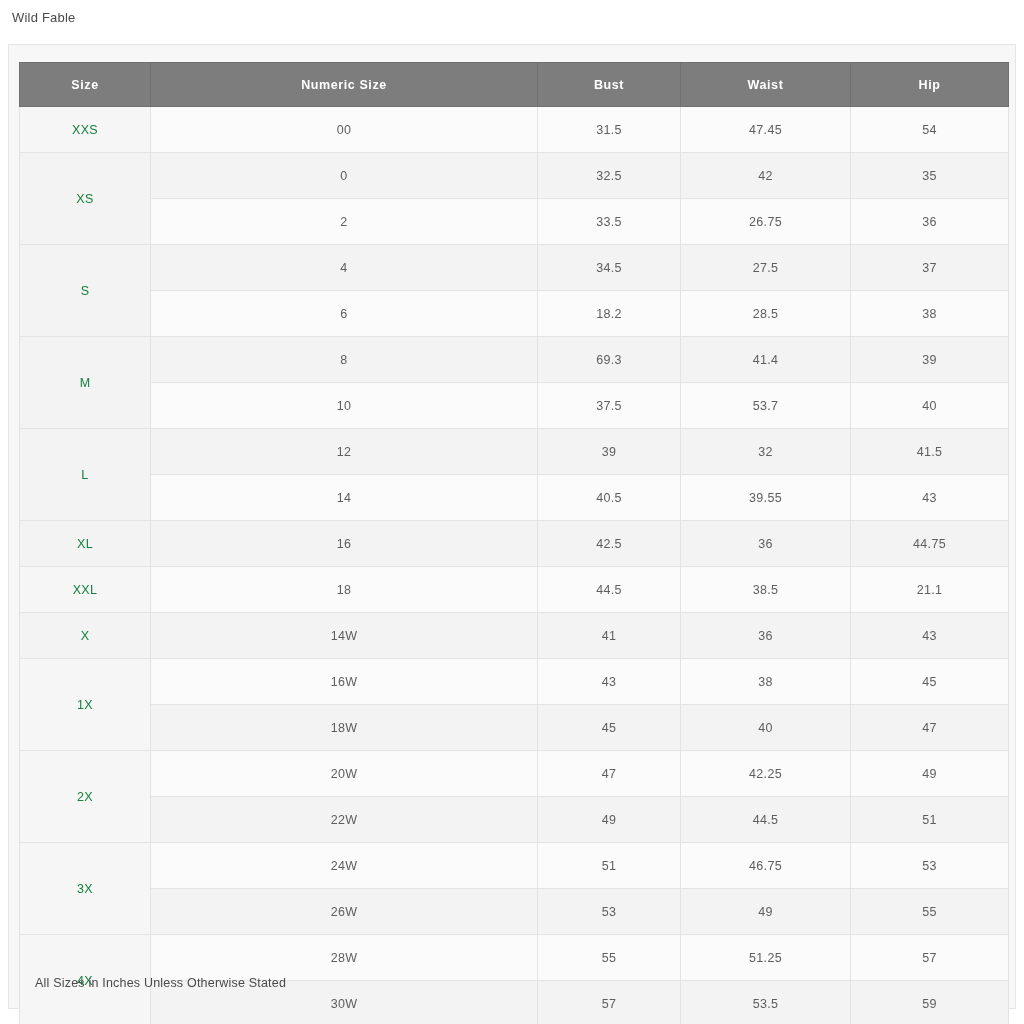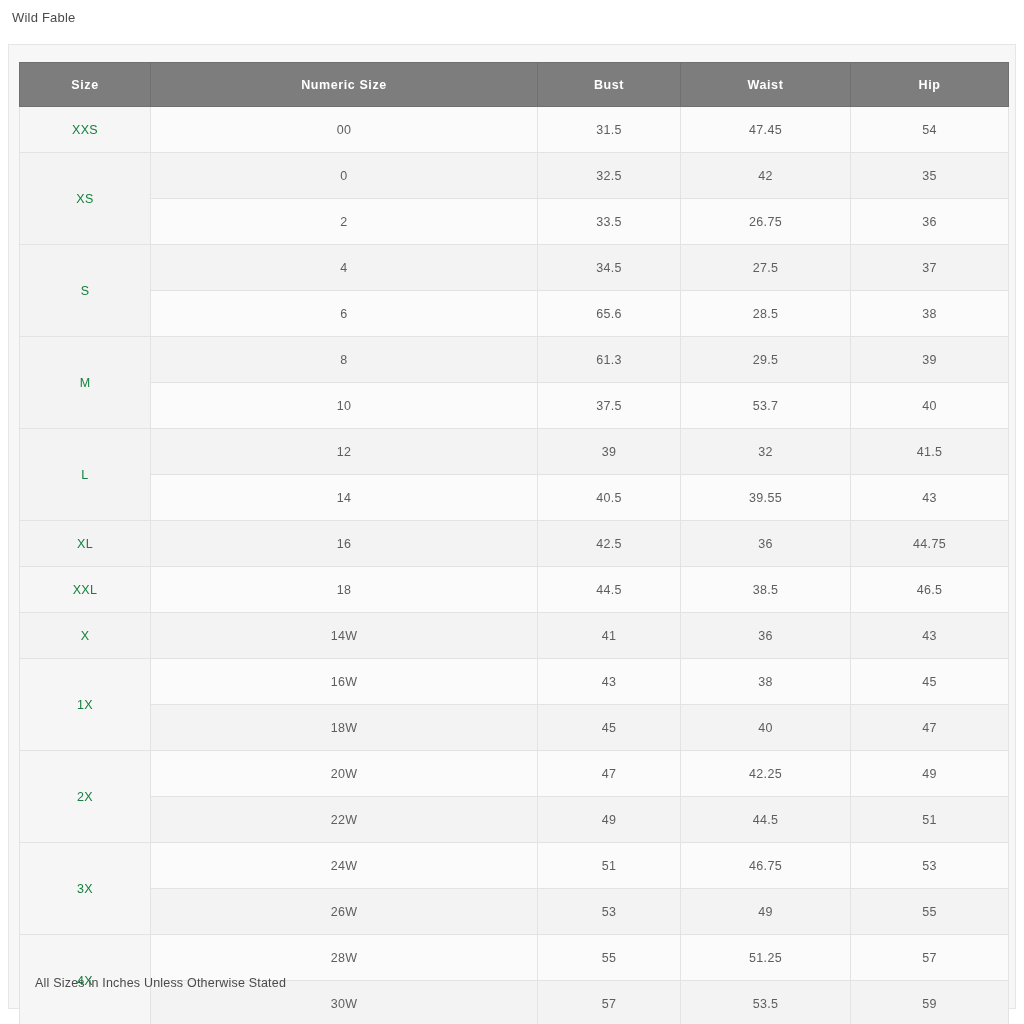--- a/index.html
+++ b/index.html
@@ -146,29 +146,29 @@
             </tr>
             <tr class="alt">
               <td class="size-cell" rowspan="2">S</td>
               <td>4</td>
               <td>34.5</td>
               <td>27.5</td>
               <td>37</td>
             </tr>
             <tr>
               <td>6</td>
-              <td>65.6</td>
+              <td>18.2</td>
               <td>28.5</td>
               <td>38</td>
             </tr>
             <tr class="alt">
               <td class="size-cell" rowspan="2">M</td>
               <td>8</td>
-              <td>61.3</td>
-              <td>29.5</td>
+              <td>69.3</td>
+              <td>41.4</td>
               <td>39</td>
             </tr>
             <tr>
               <td>10</td>
               <td>37.5</td>
               <td>53.7</td>
               <td>40</td>
             </tr>
             <tr class="alt">
               <td class="size-cell" rowspan="2">L</td>
@@ -188,21 +188,21 @@
               <td>16</td>
               <td>42.5</td>
               <td>36</td>
               <td>44.75</td>
             </tr>
             <tr>
               <td class="size-cell">XXL</td>
               <td>18</td>
               <td>44.5</td>
               <td>38.5</td>
-              <td>46.5</td>
+              <td>21.1</td>
             </tr>
             <tr class="alt">
               <td class="size-cell">X</td>
               <td>14W</td>
               <td>41</td>
               <td>36</td>
               <td>43</td>
             </tr>
             <tr>
               <td class="size-cell" rowspan="2">1X</td>

